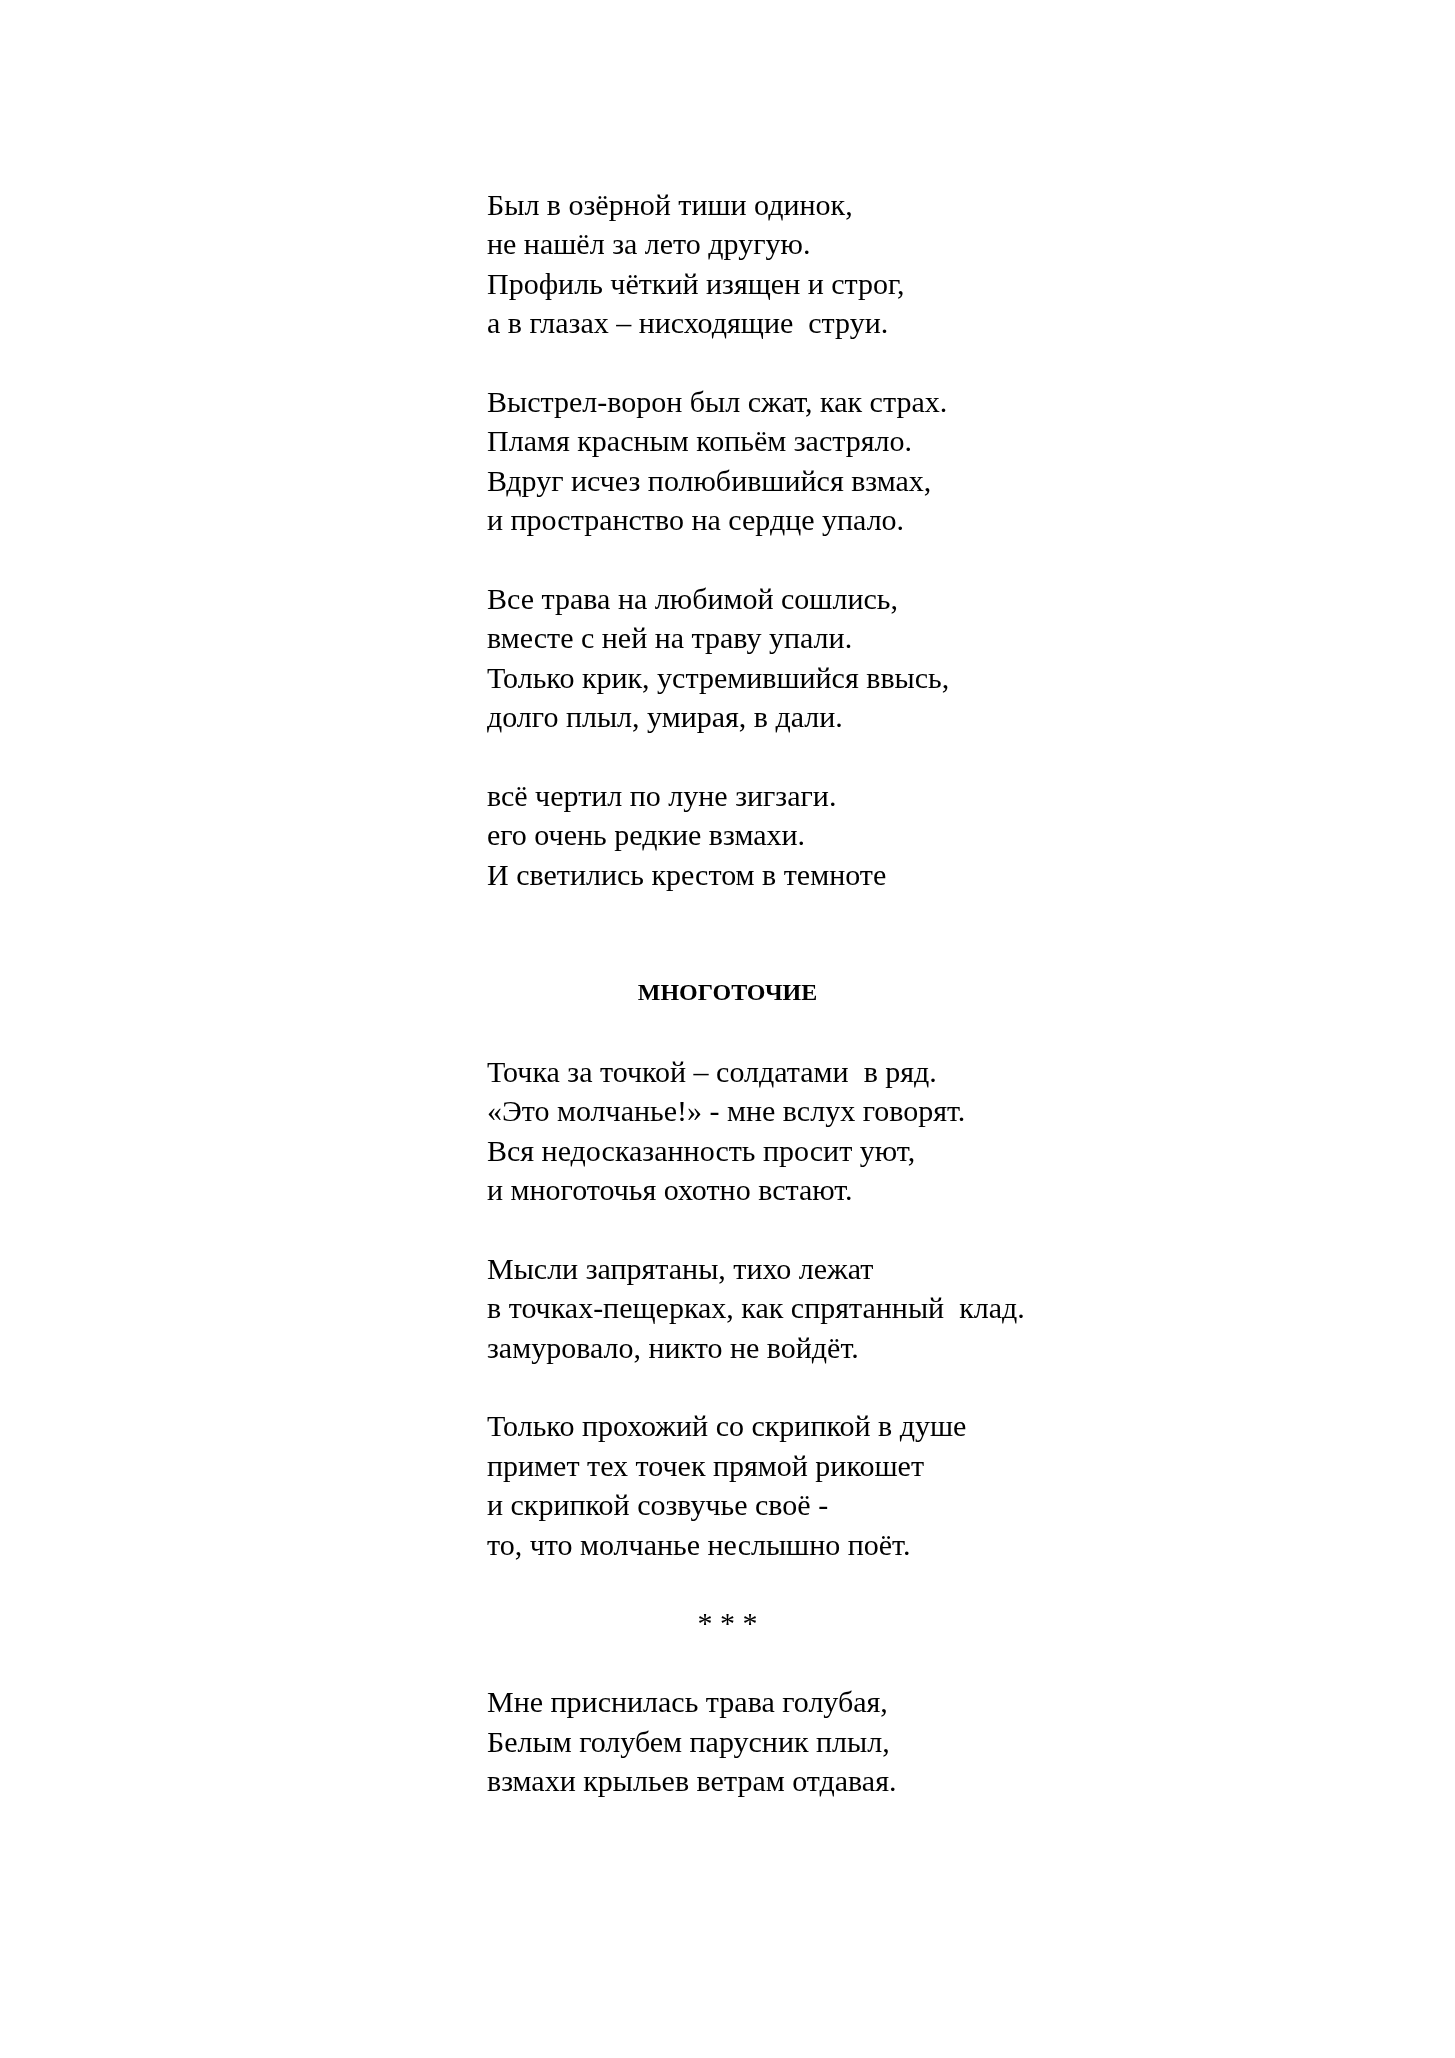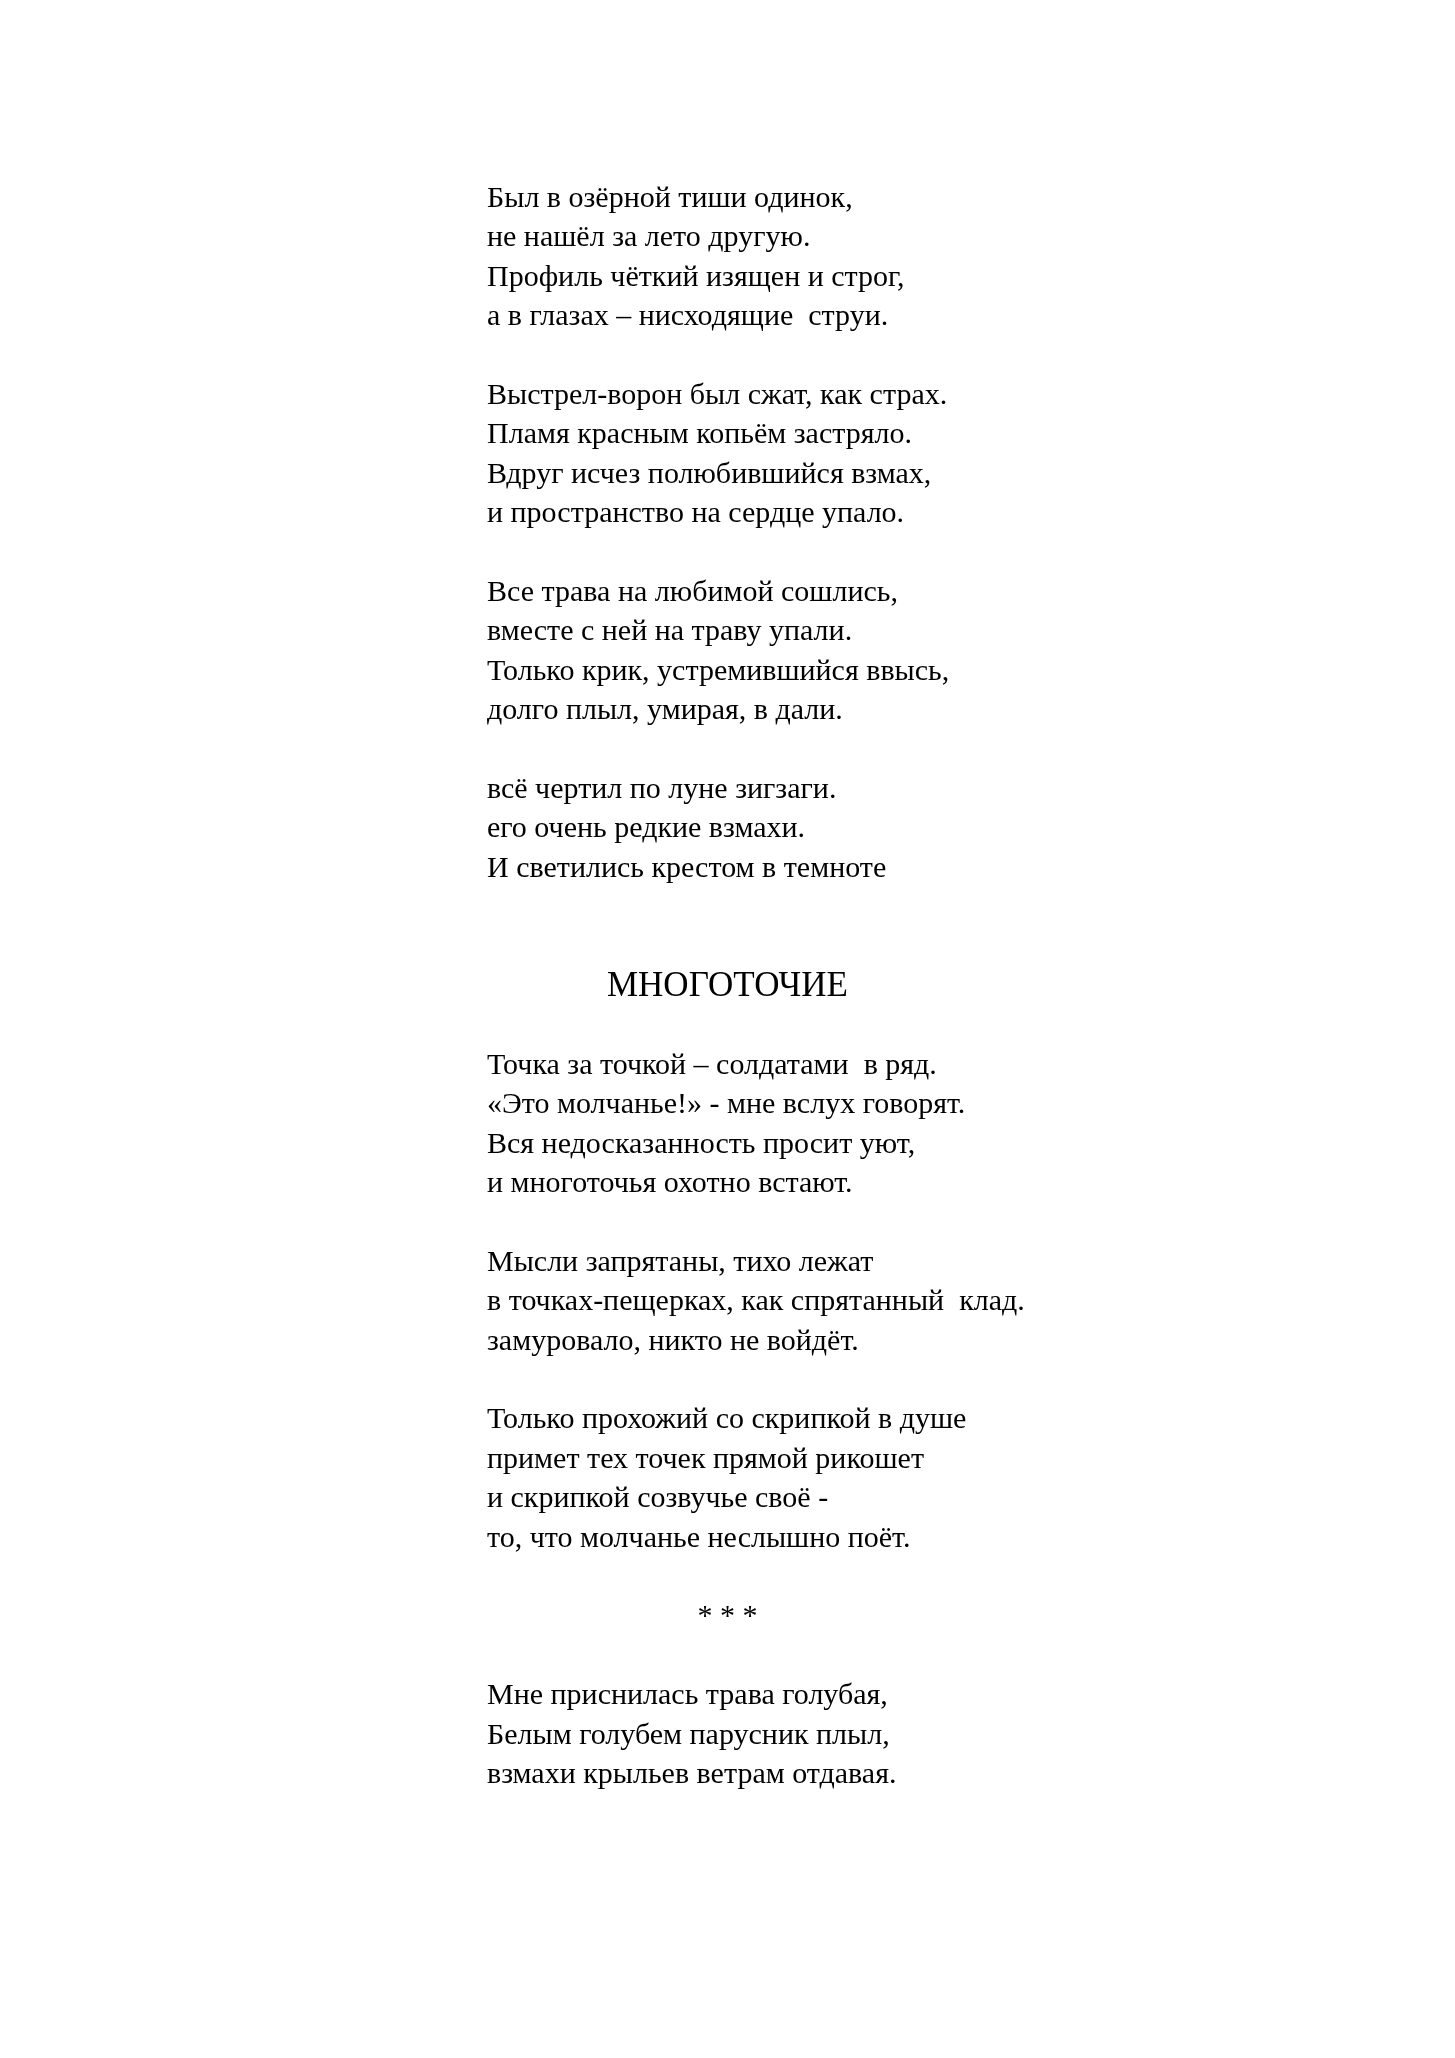--- a/index.html
+++ b/index.html
@@ -12,21 +12,21 @@
     width: 1455px;
     height: 2058px;
     background: #ffffff;
     color: #000000;
     font-family: "Liberation Serif", "DejaVu Serif", serif;
     overflow: hidden;
   }
   .text-block {
     position: absolute;
     left: 487px;
-    top: 4px;
+    top: 12px;
     width: 481px;
     padding-top: 173px;
   }
   .poem {
     display: flow-root; 
   }
   .stanza {
     margin: 0 0 39.4px 0;
   }
   .line {
@@ -34,22 +34,22 @@
     line-height: 39.4px;
     white-space: pre;   
   }
   .poem-title {
     text-align: center;
     line-height: 39.4px;
     margin: 0 0 39.4px 0;
     white-space: pre;
   }
   .poem-title.heading {
-    font-size: 35px;
-    font-weight: normal;
+    font-size: 24px;
+    font-weight: bold;
     margin-top: 39.4px; 
   }
   .poem-title.stars {
     font-size: 30px;
     margin-top: 0;      
   }
 </style>
 </head>
 <body>
 

